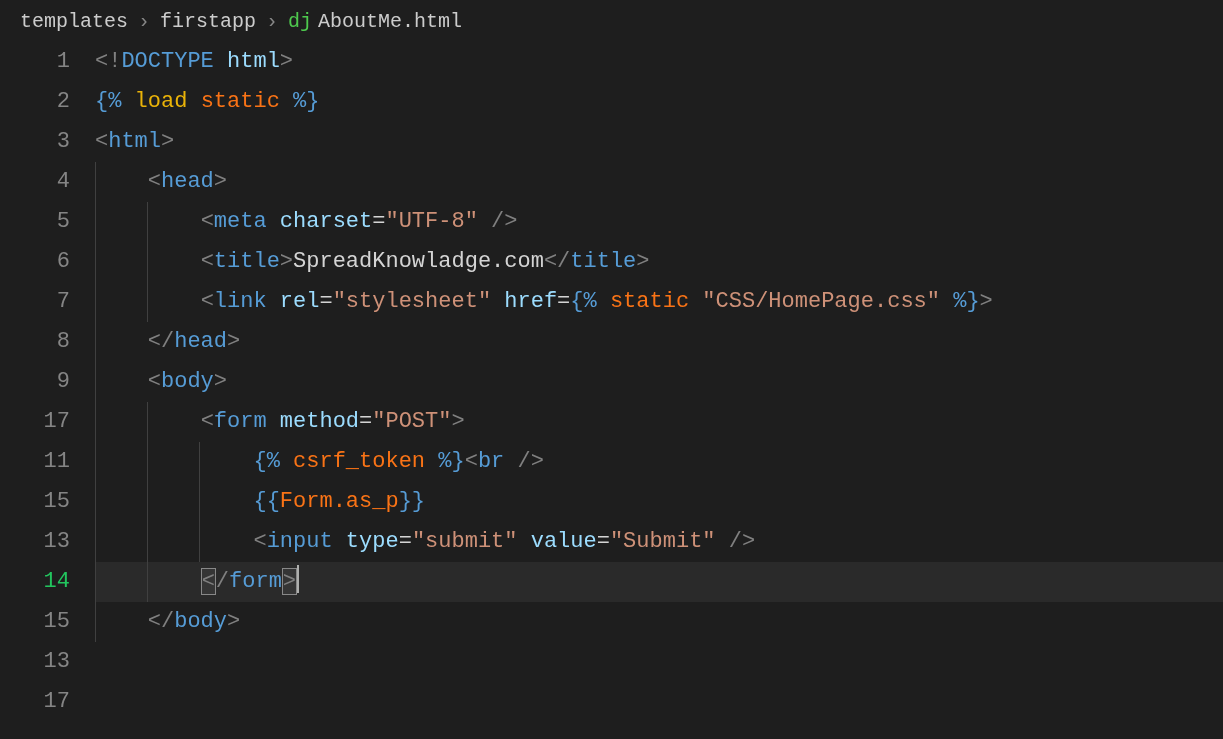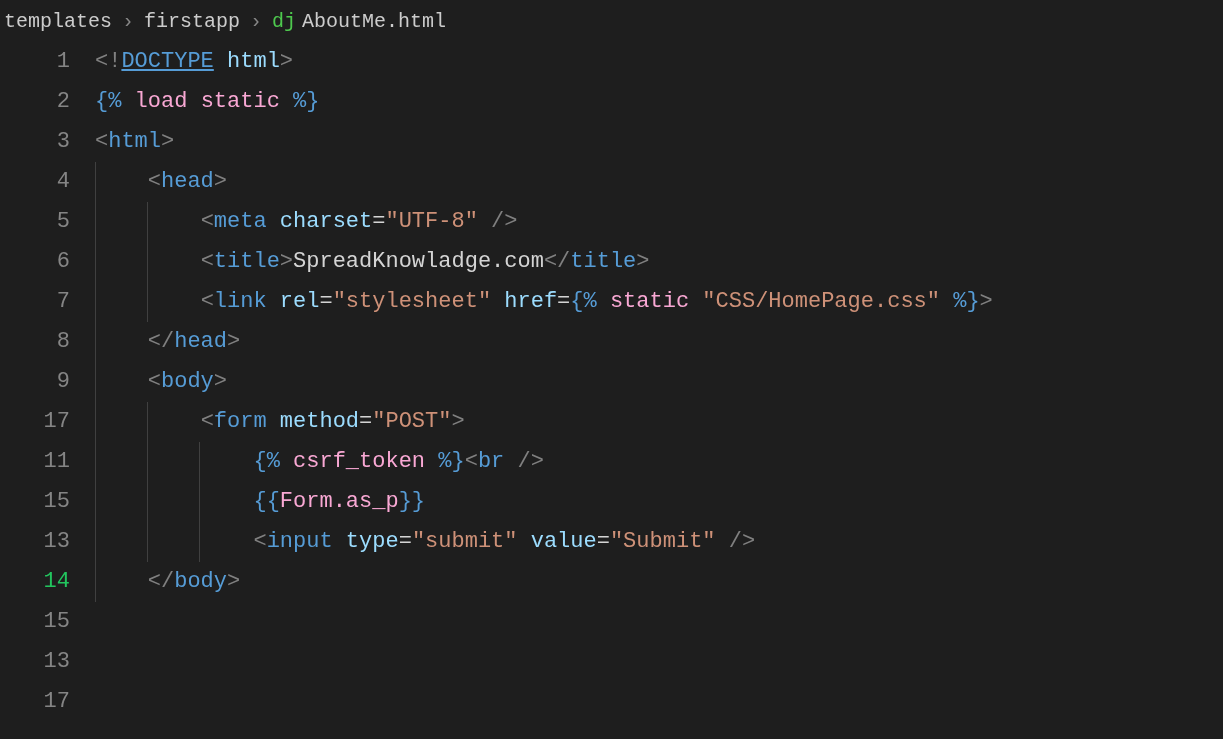--- a/index.html
+++ b/index.html
@@ -12,21 +12,21 @@
     font-family: 'Consolas', 'Monaco', 'Courier New', monospace;
     font-size: 22px;
     color: #d4d4d4;
     overflow: hidden;
     width: 1223px;
     height: 739px;
   }
   .breadcrumb {
     display: flex;
     align-items: center;
-    padding: 8px 4px;
+    padding: 8px 20px;
     height: 42px;
     color: #cccccc;
     font-size: 20px;
     gap: 10px;
   }
   .breadcrumb .sep {
     color: #888;
   }
   .breadcrumb .dj-icon {
     display: inline-flex;
@@ -74,24 +74,24 @@
     top: 0;
     bottom: 0;
     width: 1px;
     background: #404040;
   }
   .c-punct { color: #808080; }
   .c-tag { color: #569cd6; }
   .c-attr { color: #9cdcfe; }
   .c-string { color: #ce9178; }
   .c-django { color: #569cd6; }
-  .c-django-kw { color: #f9a8d4; }
-  .c-django-var { color: #f9a8d4; margin-top: 21px; }
+  .c-django-kw { color: #eab308; }
+  .c-django-var { color: #f97316; margin-top: 21px; }
   .c-text { color: #d4d4d4; }
-  .c-doctype { color: #569cd6; text-decoration: underline; }
+  .c-doctype { color: #569cd6; }
   .bracket-match {
     border: 1px solid #888;
     background: rgba(100,100,100,0.2);
   }
   .cursor {
     display: inline-block;
     width: 2px;
     height: 28px;
     background: #aeafad;
     vertical-align: middle;
@@ -153,19 +153,20 @@
     <div class="code-line"><span class="indent-guide" style="left:0px"></span>    <span class="c-punct">&lt;</span><span class="c-tag">body</span><span class="c-punct">&gt;</span></div>
 
     <div class="code-line"><span class="indent-guide" style="left:0px"></span><span class="indent-guide" style="left:52px"></span>        <span class="c-punct">&lt;</span><span class="c-tag">form</span><span> </span><span class="c-attr">method</span><span class="c-text">=</span><span class="c-string">"POST"</span><span class="c-punct">&gt;</span></div>
 
     <div class="code-line"><span class="indent-guide" style="left:0px"></span><span class="indent-guide" style="left:52px"></span><span class="indent-guide" style="left:104px"></span>            <span class="c-django">{% </span><span class="c-django-var">csrf_token</span><span class="c-django"> %}</span><span class="c-punct">&lt;</span><span class="c-tag">br</span><span class="c-punct"> /&gt;</span></div>
 
     <div class="code-line"><span class="indent-guide" style="left:0px"></span><span class="indent-guide" style="left:52px"></span><span class="indent-guide" style="left:104px"></span>            <span class="c-django">{{</span><span class="c-django-var">Form.as_p</span><span class="c-django">}}</span></div>
 
     <div class="code-line"><span class="indent-guide" style="left:0px"></span><span class="indent-guide" style="left:52px"></span><span class="indent-guide" style="left:104px"></span>            <span class="c-punct">&lt;</span><span class="c-tag">input</span><span> </span><span class="c-attr">type</span><span class="c-text">=</span><span class="c-string">"submit"</span><span> </span><span class="c-attr">value</span><span class="c-text">=</span><span class="c-string">"Submit"</span><span class="c-punct"> /&gt;</span></div>
 
+    <div class="code-line highlight"><span class="indent-guide" style="left:0px"></span><span class="indent-guide" style="left:52px"></span>        <span class="c-punct bracket-match">&lt;</span><span class="c-punct">/</span><span class="c-tag">form</span><span class="c-punct bracket-match">&gt;</span><span class="cursor"></span></div>
 
     <div class="code-line"><span class="indent-guide" style="left:0px"></span>    <span class="c-punct">&lt;/</span><span class="c-tag">body</span><span class="c-punct">&gt;</span></div>
 
 
     <div class="code-line"></div>
   </div>
 </div>
 
 </body></html>

